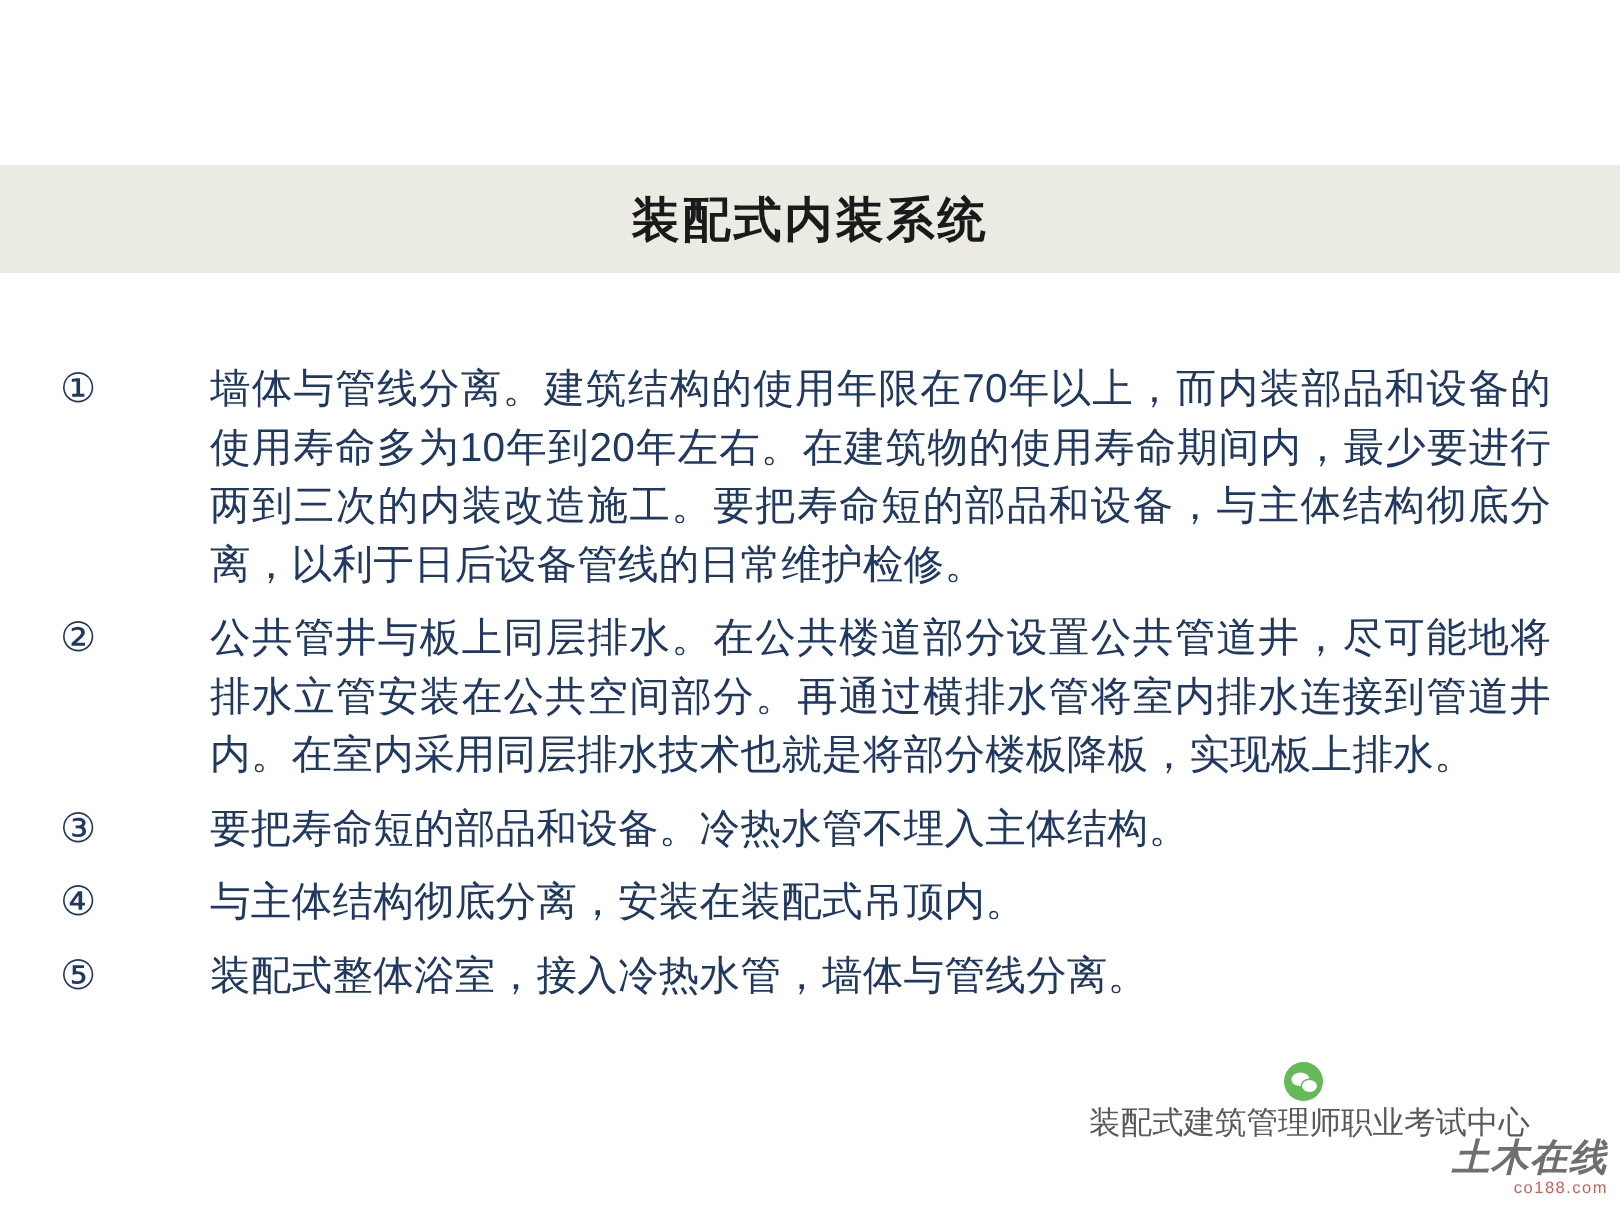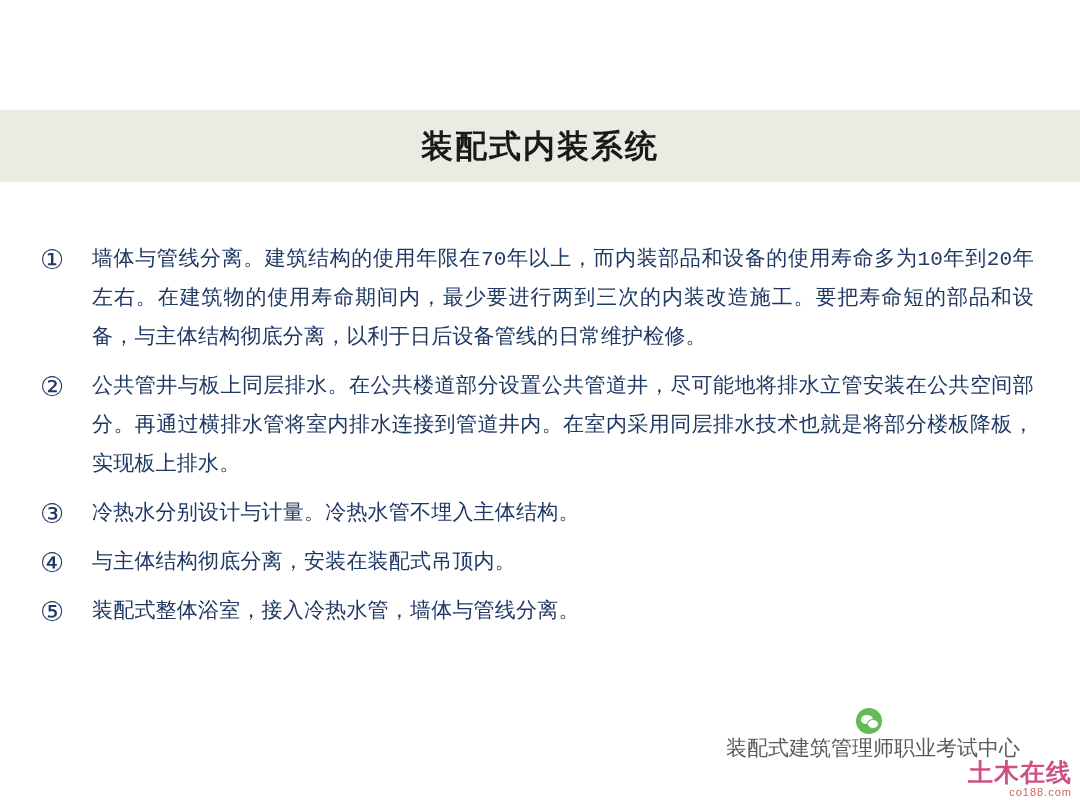--- a/index.html
+++ b/index.html
@@ -55,26 +55,27 @@
     font-size: 27px;
     color: #1f3864;
     font-family: "DejaVu Sans", sans-serif;
     line-height: 39px;
     text-align: left;
     padding-left: 6px;
     box-sizing: border-box;
   }
   .para {
     flex: 1 1 auto;
-    font-size: 21px;
+    font-size: 27px;
     color: #1f3864;
     line-height: 39px;
     text-align: justify;
-    font-family: Liberation Mono, monospace;
+    font-family: Liberation Sans, sans-serif;
     letter-spacing: 0.2px;
+    margin-left: 48px;
   }
   .footer {
     position: absolute;
     left: 0;
     bottom: 10px;
     width: 1080px;
     height: 60px;
   }
   .wechat-line {
     position: absolute;
@@ -122,23 +123,24 @@
     position: absolute;
     right: 8px;
     bottom: 2px;
     text-align: right;
     line-height: 1;
   }
   .watermark-main {
     font-family: "Liberation Sans", sans-serif;
     font-size: 25px;
     font-weight: bold;
-    color: #be185d;
+    color: #404040;
     letter-spacing: 1px;
     opacity: 0.75;
+    font-style: italic;
   }
   .watermark-sub {
     font-family: "Liberation Sans", sans-serif;
     font-size: 11px;
     color: #c0392b;
     letter-spacing: 1px;
     opacity: 0.8;
     margin-top: 2px;
   }
 </style>
@@ -158,21 +160,21 @@
       <div class="para">墙体与管线分离。建筑结构的使用年限在70年以上，而内装部品和设备的使用寿命多为10年到20年左右。在建筑物的使用寿命期间内，最少要进行两到三次的内装改造施工。要把寿命短的部品和设备，与主体结构彻底分离，以利于日后设备管线的日常维护检修。</div>
     </div>
 
     <div class="item">
       <div class="marker">②</div>
       <div class="para">公共管井与板上同层排水。在公共楼道部分设置公共管道井，尽可能地将排水立管安装在公共空间部分。再通过横排水管将室内排水连接到管道井内。在室内采用同层排水技术也就是将部分楼板降板，实现板上排水。</div>
     </div>
 
     <div class="item">
       <div class="marker">③</div>
-      <div class="para">冷热水分别设计与计量。冷热水管不埋入主体结构。</div>
+      <div class="para">要把寿命短的部品和设备。冷热水管不埋入主体结构。</div>
     </div>
 
     <div class="item">
       <div class="marker">④</div>
       <div class="para">与主体结构彻底分离，安装在装配式吊顶内。</div>
     </div>
 
     <div class="item">
       <div class="marker">⑤</div>
       <div class="para">装配式整体浴室，接入冷热水管，墙体与管线分离。</div>

